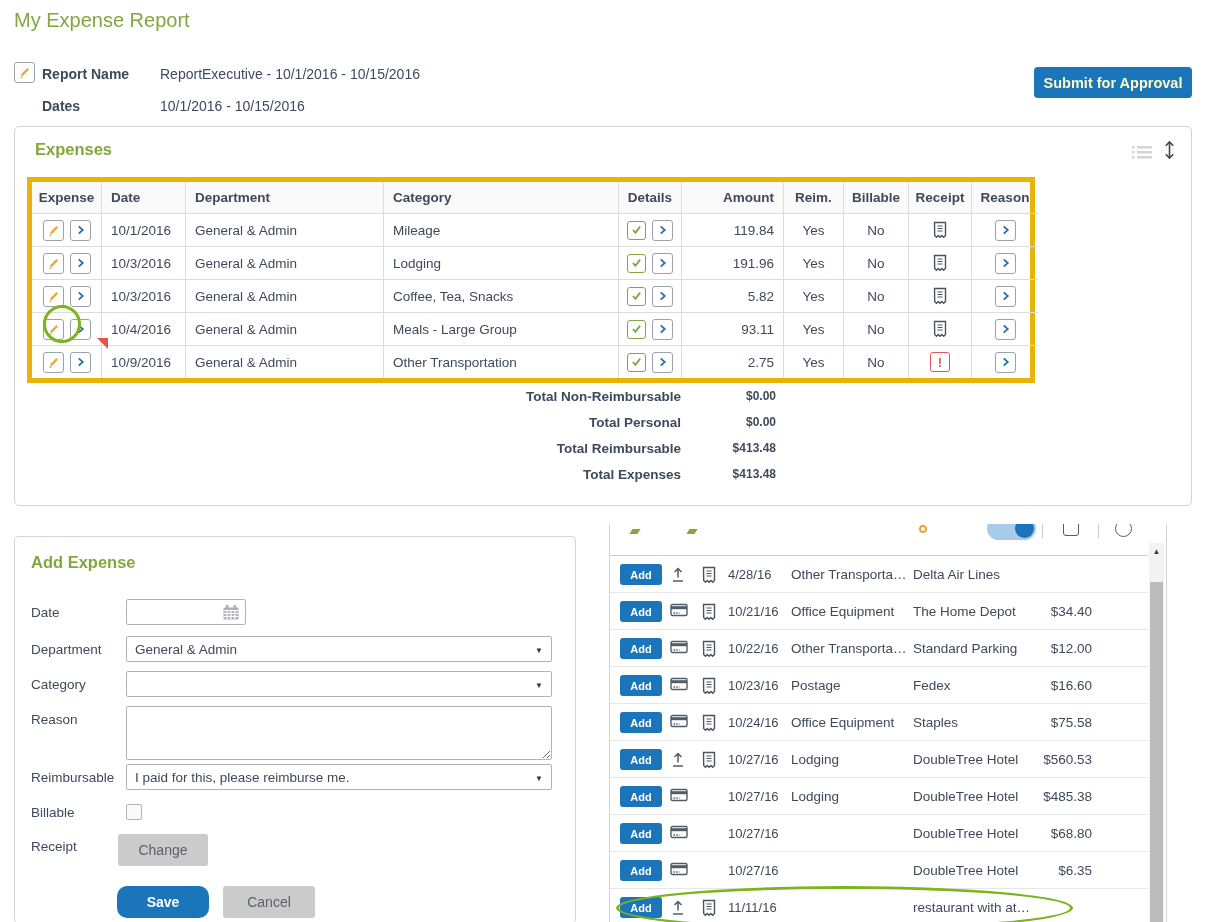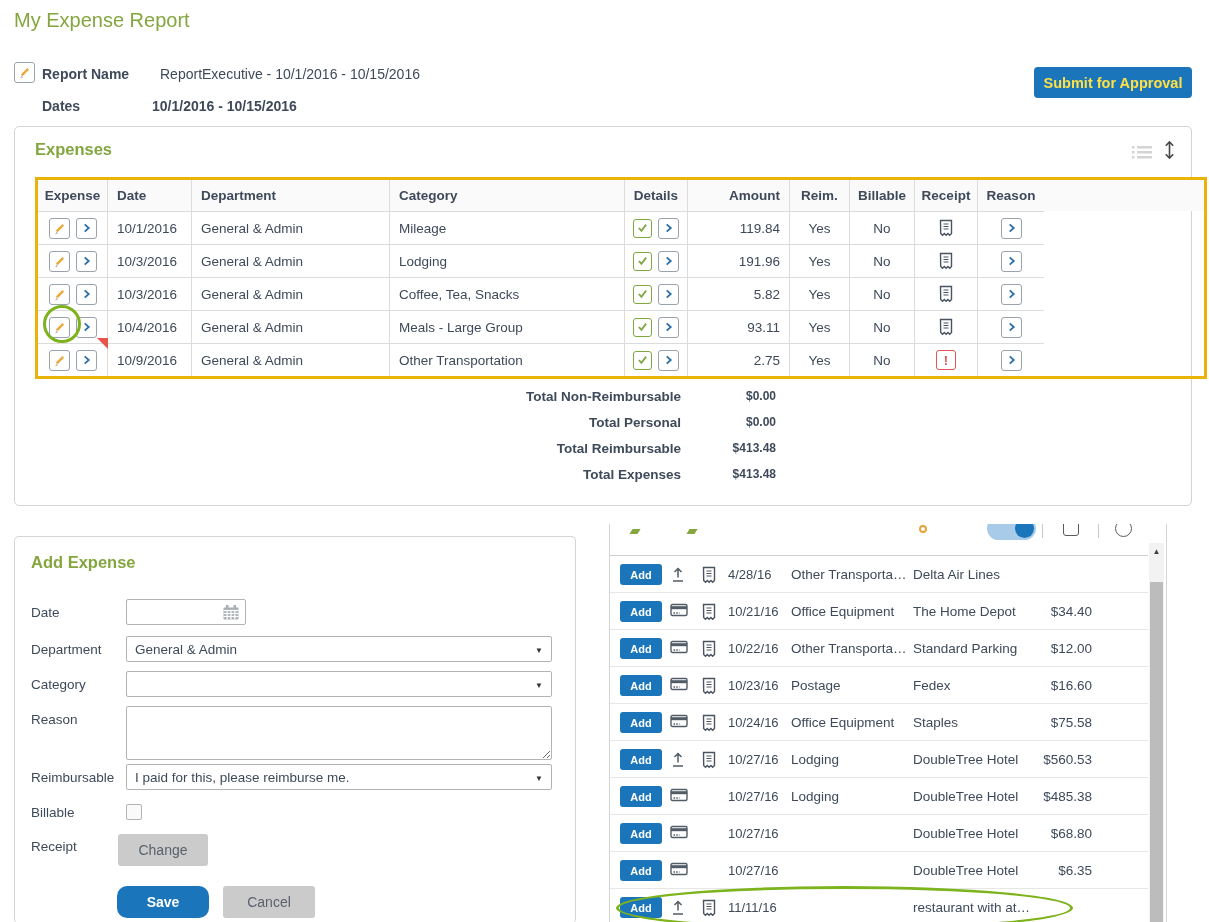--- a/index.html
+++ b/index.html
@@ -8,29 +8,29 @@
   .abs { position:absolute; }
   .page { position:relative; width:1209px; height:922px; }
 
   
   .page-title { position:absolute; left:14px; top:9px; font-size:20px; color:#84a63f; }
   .top-links { position:absolute; right:15px; top:13px; display:flex; align-items:center; }
   .tlink { color:#4a7eb5; font-size:14.5px; text-decoration:none; cursor:pointer; }
   .vdiv { width:1px; height:17px; background:#d5d5d5; margin:0 16px; }
   .lbl { position:absolute; font-size:14px; }
   .b { font-weight:bold; }
-  .btn-primary { position:absolute; background:#1b75ba; color:#fde047; border:none; border-radius:4px;
+  .btn-primary { position:absolute; background:#1b75ba; color:#fef9c3; border:none; border-radius:4px;
     font-weight:bold; font-size:14.5px; font-family:"Liberation Sans",sans-serif; cursor:pointer; }
 
   
   .panel { position:absolute; background:#fff; border:1px solid #d4d4d4; border-radius:5px; }
   .sect-title { position:absolute; font-size:16.5px; font-weight:bold; color:#84a63f; }
 
   
-  .exp-table { position:absolute; left:20px; top:50px; width:1172px; border:3px solid #eab308; }
+  .exp-table { position:absolute; left:12px; top:50px; width:1008px; border:5px solid #eab308; }
   .trow { display:grid; grid-template-columns:70px 84px 198px 235px 63px 102px 60px 65px 63px 66px; height:33px; }
   .trow.thead { height:31px; background:#fafafa; }
   .trow.thead .cell { font-weight:bold; }
   .cell { border-right:1px solid #dcdcdc; border-top:1px solid #dcdcdc; display:flex; align-items:center;
     font-size:13.5px; padding:0 9px; position:relative; white-space:nowrap; overflow:hidden; }
   .trow .cell:last-child { border-right:none; }
   .trow.thead .cell { border-top:none; }
   .cen { justify-content:center; padding:0 4px; }
   .rgt { justify-content:flex-end; }
   .icon-btn { width:21px; height:21px; border:1px solid #9aa2ab; border-radius:3px; background:#fff;
@@ -104,21 +104,21 @@
 
   <span class="icon-btn abs" style="left:14px;top:62px;">
     <svg width="13" height="13" viewBox="0 0 14 14">
         <path d="M4 10 L11 3" stroke="#eba83c" stroke-width="2.6" fill="none"></path>
         <path d="M3.6 10.4 l-1.2 3 3-1.2z" fill="#b9b1a0"></path>
       </svg>
   </span>
   <div class="lbl b" style="left:42px;top:66px;">Report Name</div>
   <div class="lbl" style="left:160px;top:66px;">ReportExecutive - 10/1/2016 - 10/15/2016</div>
   <div class="lbl b" style="left:42px;top:98px;">Dates</div>
-  <div class="lbl" style="left:152px;top:98px;font-weight:bold;">10/1/2016 - 10/15/2016</div>
+  <div class="lbl" style="left:160px;top:98px;">10/1/2016 - 10/15/2016</div>
   <button class="btn-primary" style="left:1034px;top:67px;width:158px;height:31px;">Submit for Approval</button>
 
   <div class="panel" style="left:14px;top:126px;width:1178px;height:380px;">
     <div class="sect-title" style="left:20px;top:13px;">Expenses</div>
 
     <span class="abs icn" style="left:1117px;top:18px;">
       <svg width="20" height="14" viewBox="0 0 20 14">
           <g fill="#d4d4d4">
             <rect x="0" y="1" width="2.5" height="2.5"></rect>
             <rect x="5" y="1" width="15" height="2.5"></rect>

